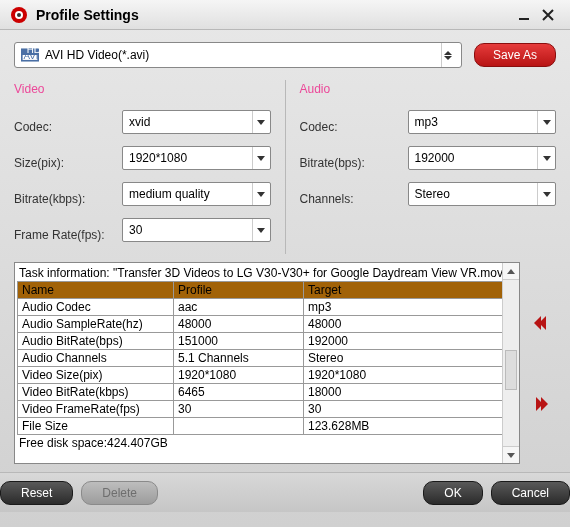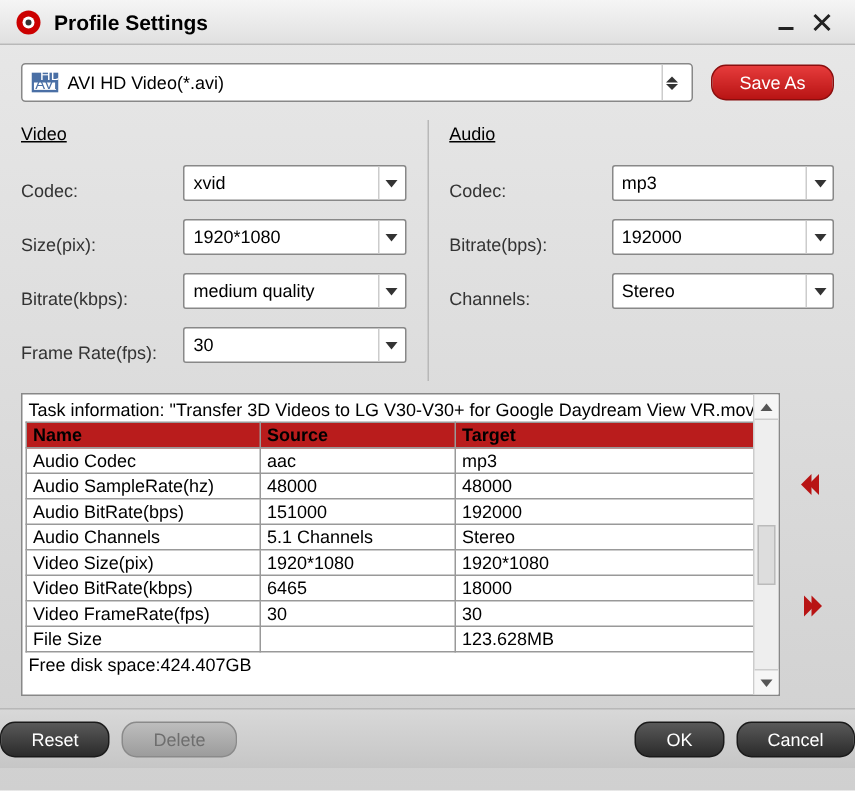--- a/index.html
+++ b/index.html
@@ -10,38 +10,38 @@
   .win-btn { width: 24px; height: 20px; display: flex; align-items: center; justify-content: center; cursor: pointer; }
   .content { padding: 12px 14px 8px 14px; }
   .top-row { display: flex; gap: 12px; align-items: center; margin-bottom: 12px; }
   .profile-select { flex: 1; height: 26px; display: flex; align-items: center; background: #fff; border: 1px solid #888; border-radius: 3px; padding: 0 6px; }
   .profile-select .fmt-icon { width: 18px; height: 14px; margin-right: 6px; }
   .profile-select .label { flex: 1; }
   .profile-select .dd { width: 14px; display:flex; align-items:center; justify-content:center; border-left: 1px solid #ccc; height: 100%; }
   .saveas { background: linear-gradient(#e63b3b, #b81414); color: #fff; border: 1px solid #8a0e0e; border-radius: 10px; padding: 4px 18px; font-weight: normal; cursor: pointer; }
   .panels { display: flex; gap: 14px; }
   .panel { flex: 1; padding-top: 2px; }
-  .panel h3 { font-size: 12px; font-weight: normal; color: #000000; margin-bottom: 14px; text-decoration: underline; }
+  .panel h3 { font-size: 12px; font-weight: normal; color: #ec4899; margin-bottom: 14px; }
   .panel.audio { border-left: 1px solid #b8b8b8; padding-left: 14px; }
   .row { display: flex; align-items: flex-end; margin-bottom: 12px; }
   .row label { width: 108px; color: #333; }
   .combo { flex: 1; height: 24px; display: flex; align-items: center; background: #fff; border: 1px solid #888; border-radius: 2px; }
   .combo span.val { flex: 1; padding: 0 6px; }
   .combo .arrw { width: 18px; height: 100%; display: flex; align-items: center; justify-content: center; border-left: 1px solid #ccc; }
   .tri { width: 0; height: 0; border-left: 4px solid transparent; border-right: 4px solid transparent; border-top: 5px solid #333; }
   .upd { display:flex; flex-direction:column; gap:1px;}
   .upd .u{ width:0;height:0;border-left:4px solid transparent;border-right:4px solid transparent;border-bottom:4px solid #333;}
   .upd .d{ width:0;height:0;border-left:4px solid transparent;border-right:4px solid transparent;border-top:4px solid #333;}
   .task-area { margin-top: 8px; display: flex; gap: 6px; }
   .task-box { flex: 1; height: 202px; border: 1px solid #888; background: #fff; position: relative; overflow: hidden; }
   .task-inner { padding: 2px 2px; height: 100%; overflow: hidden; }
   .task-info { padding: 1px 2px; }
   .tbl { width: 100%; border-collapse: collapse; }
   .tbl th, .tbl td { border: 1px solid #999; padding: 1px 4px; text-align: left; height: 17px; font-size: 12px; }
-  .tbl th { background: #b91c1c; font-weight: bold; }
+  .tbl th { background: #a16207; font-weight: normal; }
   .free-disk { padding: 1px 2px; }
   .vscroll { position: absolute; right: 0; top: 0; bottom: 0; width: 17px; background: #eee; border-left: 1px solid #ccc; display: flex; flex-direction: column; }
   .vscroll .btn { height: 17px; display: flex; align-items: center; justify-content: center; background: #f6f6f6; border-bottom: 1px solid #ccc; }
   .vscroll .btn.bottom { border-top: 1px solid #ccc; border-bottom: none; }
   .vscroll .track { flex: 1; position: relative; }
   .vscroll .thumb { position: absolute; top: 70px; left: 2px; right: 2px; height: 40px; background: #ddd; border: 1px solid #bbb; }
   .side { width: 30px; display: flex; flex-direction: column; justify-content: space-around; align-items: center; padding: 20px 0; }
   .side-btn { width: 26px; height: 26px; cursor: pointer; display: flex; align-items: center; justify-content: center; }
   .dbl-arrow { display: flex; }
   .dbl-arrow .a { width: 0; height: 0; border-top: 7px solid transparent; border-bottom: 7px solid transparent; }
@@ -168,21 +168,21 @@
   </div>
 
   <div class="task-area">
     <div class="task-box">
       <div class="task-inner">
         <div class="task-info">Task information: "Transfer 3D Videos to LG V30-V30+ for Google Daydream View VR.mov"</div>
         <table class="tbl">
           <thead>
               <tr>
             <th style="width:156px">Name</th>
-            <th style="width:130px">Source</th>
+            <th style="width:130px">Profile</th>
             <th>Target</th>
           </tr>
             </thead>
           <tbody id="task-rows">
               <tr>
                 <td>Audio Codec</td>
                 <td>aac</td>
                 <td>mp3</td>
               </tr>
               <tr>

